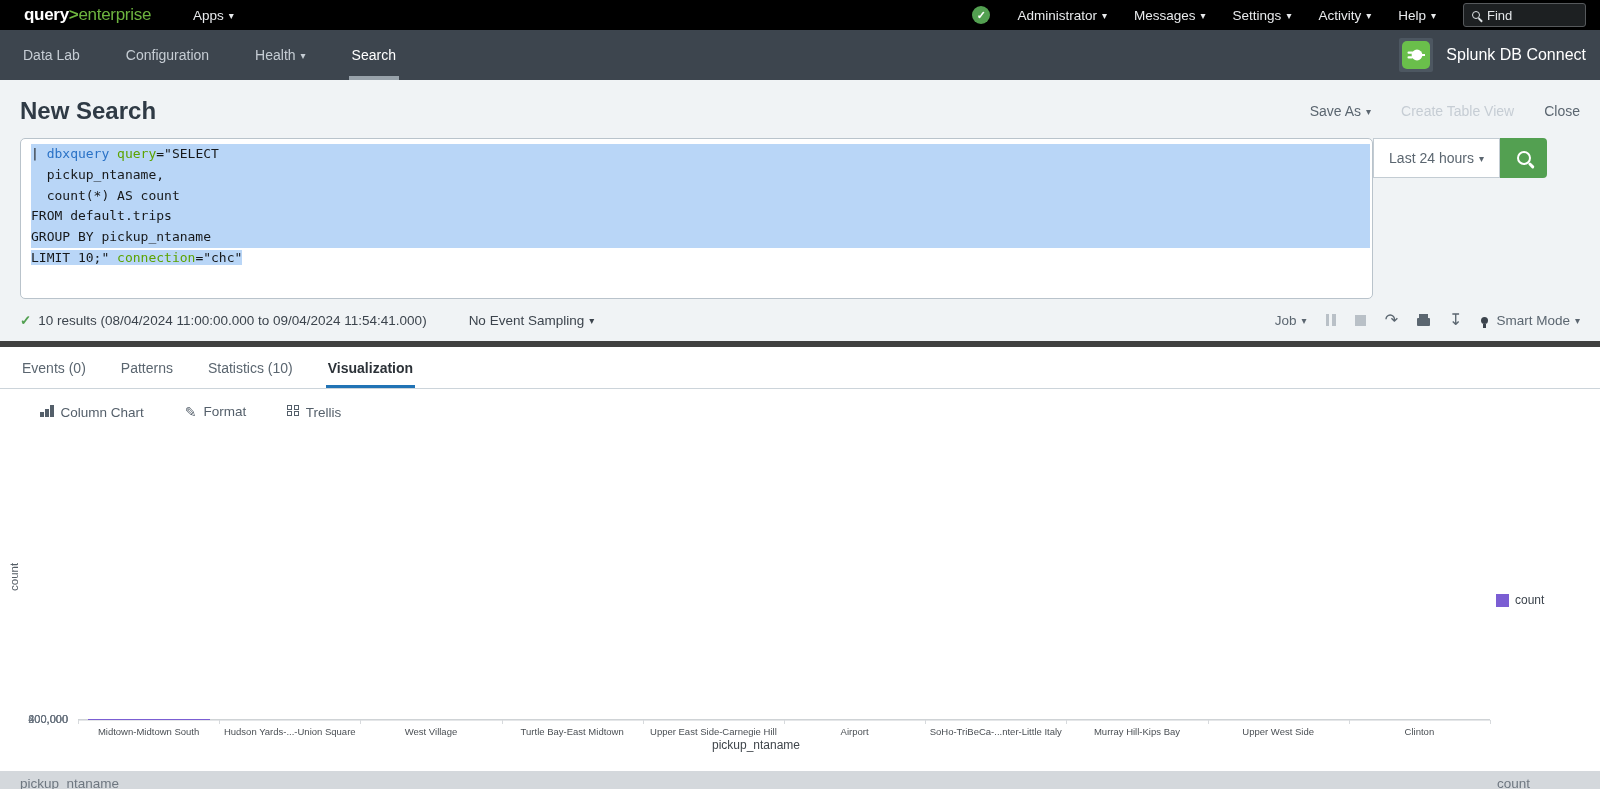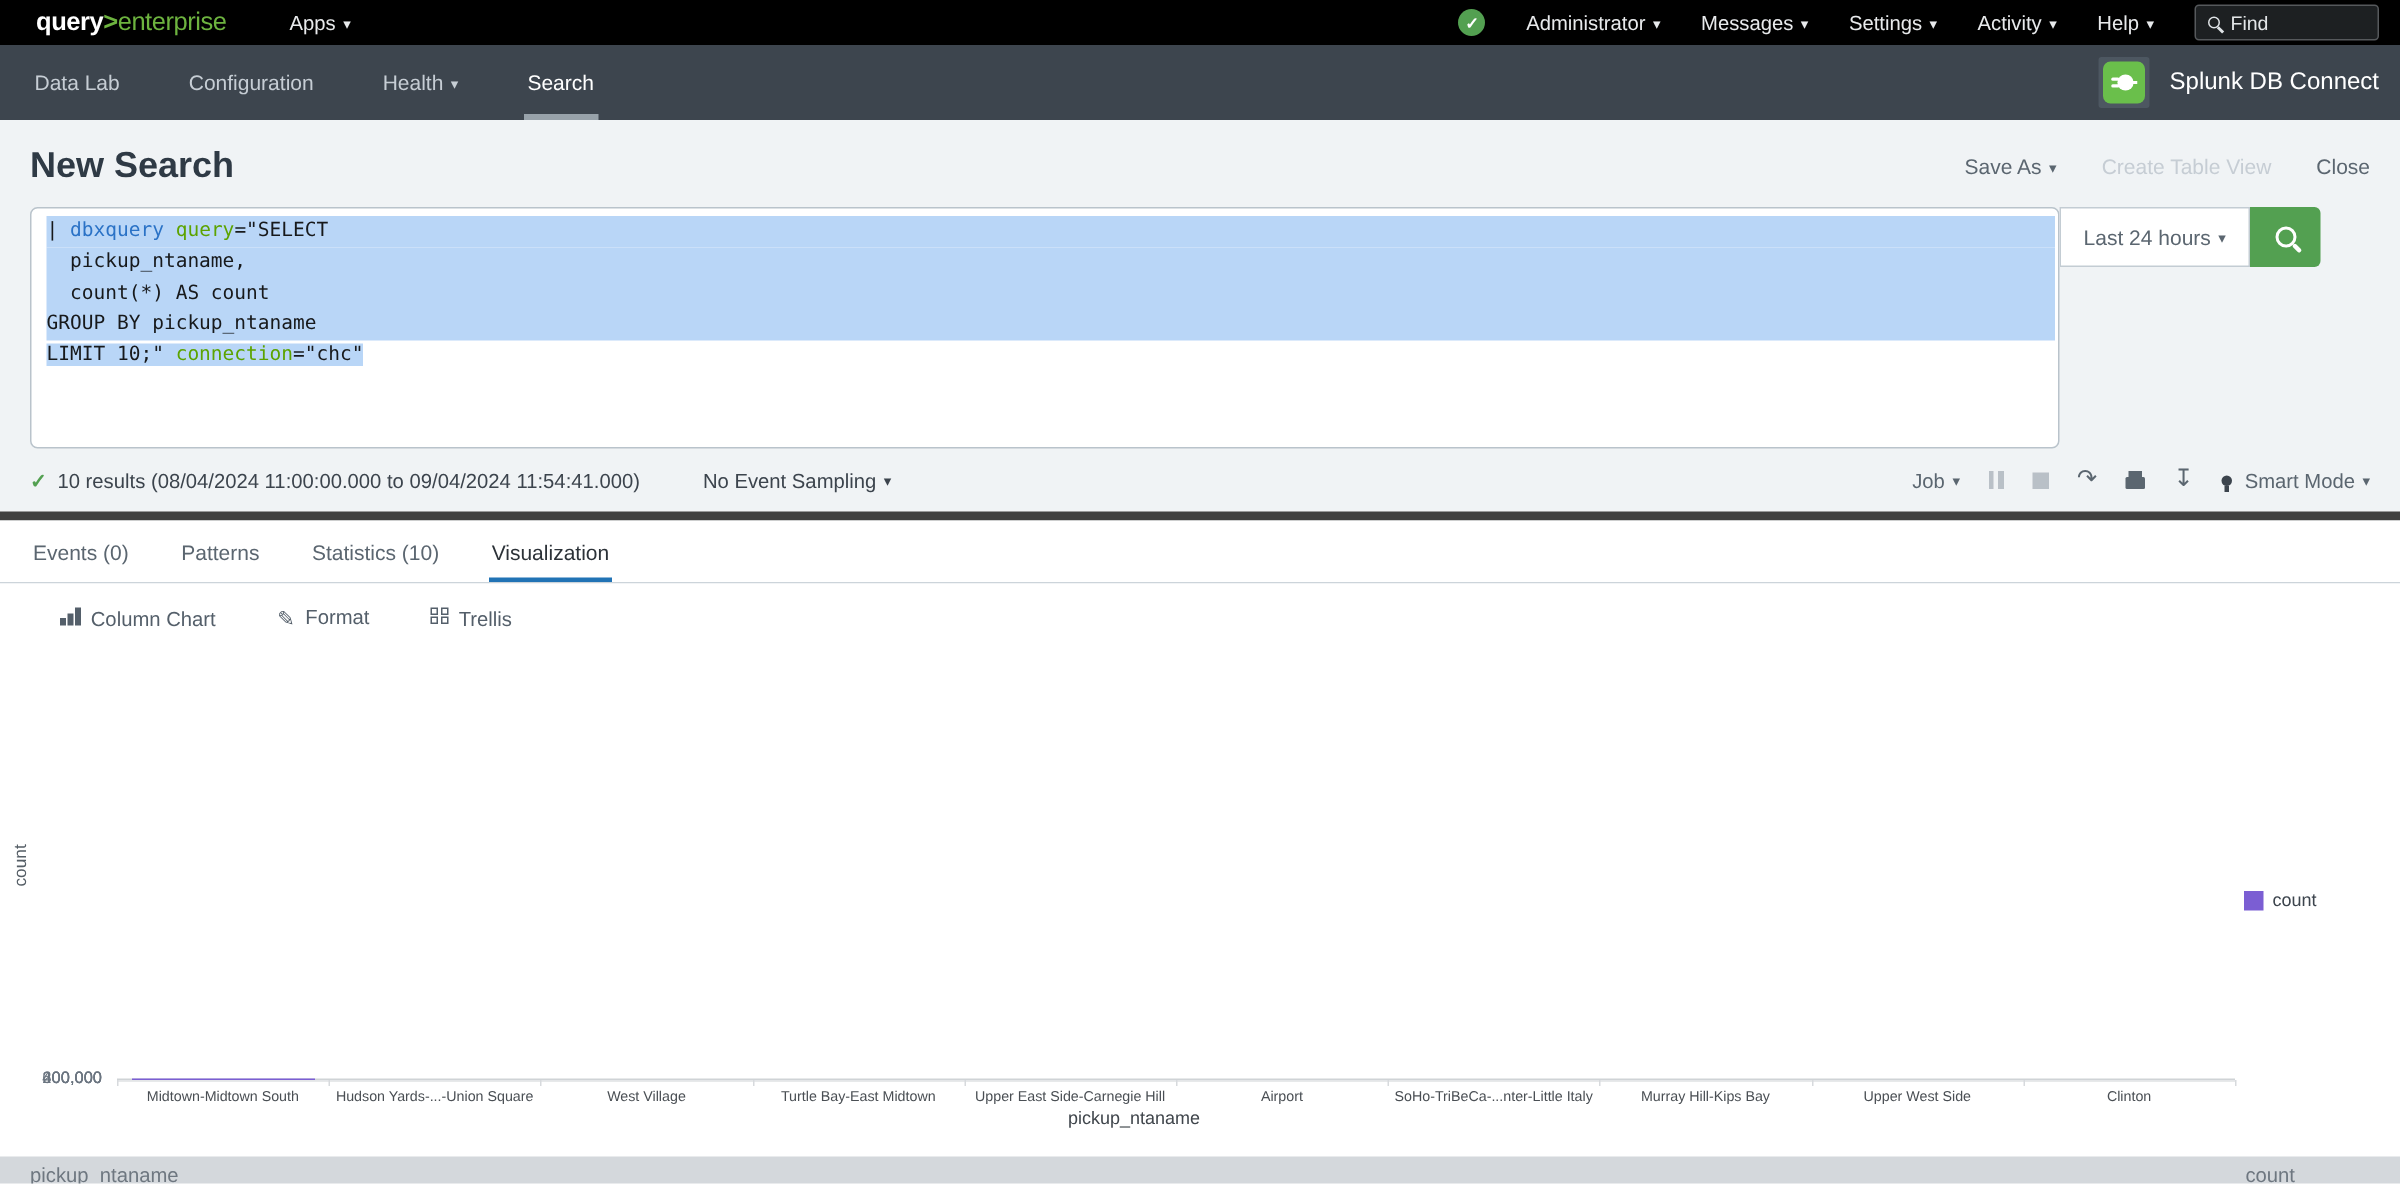--- a/index.html
+++ b/index.html
@@ -61,21 +61,21 @@
   .icon-stop { width:11px; height:11px; background:#b9c0c7; }
   .char-ic { font-size:16px; line-height:12px; }
   .icon-print { width:13px; height:8px; background:#5b6670; border-radius:1px; position:relative; margin-top:3px; }
   .icon-print::before { content:""; position:absolute; top:-4px; left:2px; width:9px; height:4px; background:#5b6670; }
   .bulb { width:7px; height:7px; border-radius:50%; background:#3c444d; position:relative; margin-right:2px; }
   .bulb::after { content:""; position:absolute; left:2px; top:7px; width:3px; height:4px; background:#3c444d; }
 
   
   .tabs-row { display:flex; gap:31px; padding:0 20px; height:42px; align-items:stretch; background:#fff; border-bottom:1px solid #ccd4da; }
   .tab { display:flex; align-items:center; font-size:14px; color:#5b6670; padding:0 2px; cursor:pointer; }
-  .tab.active { color:#2c3publ238; color:#2c3238; font-weight:400; box-shadow:inset 0 -3px 0 #2173b5; }
+  .tab.active { color:#2c3publ238; color:#2c3238; font-weight:700; box-shadow:inset 0 -3px 0 #2173b5; }
 
   
   .viz-controls { display:flex; gap:41px; padding:15px 20px 13px 40px; background:#fff; font-size:13.5px; color:#545f6a; align-items:center; }
   .viz-ctl { display:flex; align-items:flex-start; gap:7px; cursor:pointer; }
   .colchart-ic { display:flex; align-items:flex-end; gap:1.5px; height:12px; }
   .colchart-ic i { width:3.5px; background:#545f6a; display:block; }
   .pencil-ic::before { content:"✎"; font-size:14px; color:#545f6a; }
   .trellis-ic { display:grid; grid-template-columns:5px 5px; grid-gap:1.5px; }
   .trellis-ic i { width:5px; height:5px; border:1.5px solid #545f6a; }
 
@@ -180,20 +180,21 @@
       <span class="head-link disabled">Create Table View</span>
       <span class="head-link">Close</span>
     </div>
   </div>
 
   <div class="search-row">
     <div class="query-box" id="query-box">
         <div class="qline sel"><span class="tok-p">| </span><span class="tok-cmd">dbxquery</span><span class="tok-p"> </span><span class="tok-kw">query</span><span class="tok-p">="SELECT</span></div>
         <div class="qline sel"><span class="tok-p">  pickup_ntaname,</span></div>
         <div class="qline sel"><span class="tok-p">  count(*) AS count</span></div>
+        <div class="qline sel"><span class="tok-p">FROM default.trips</span></div>
         <div class="qline sel"><span class="tok-p">GROUP BY pickup_ntaname</span></div>
         <div class="qline"><span class="sel"><span class="tok-p">LIMIT 10;" </span><span class="tok-kw">connection</span><span class="tok-p">="chc"</span></span></div>
       </div>
     <div class="time-btn">
       <span>Last 24 hours</span>
         <span class="caret"></span>
     </div>
     <button class="go-btn">
       <span class="mag-lg"></span>
     </button>

